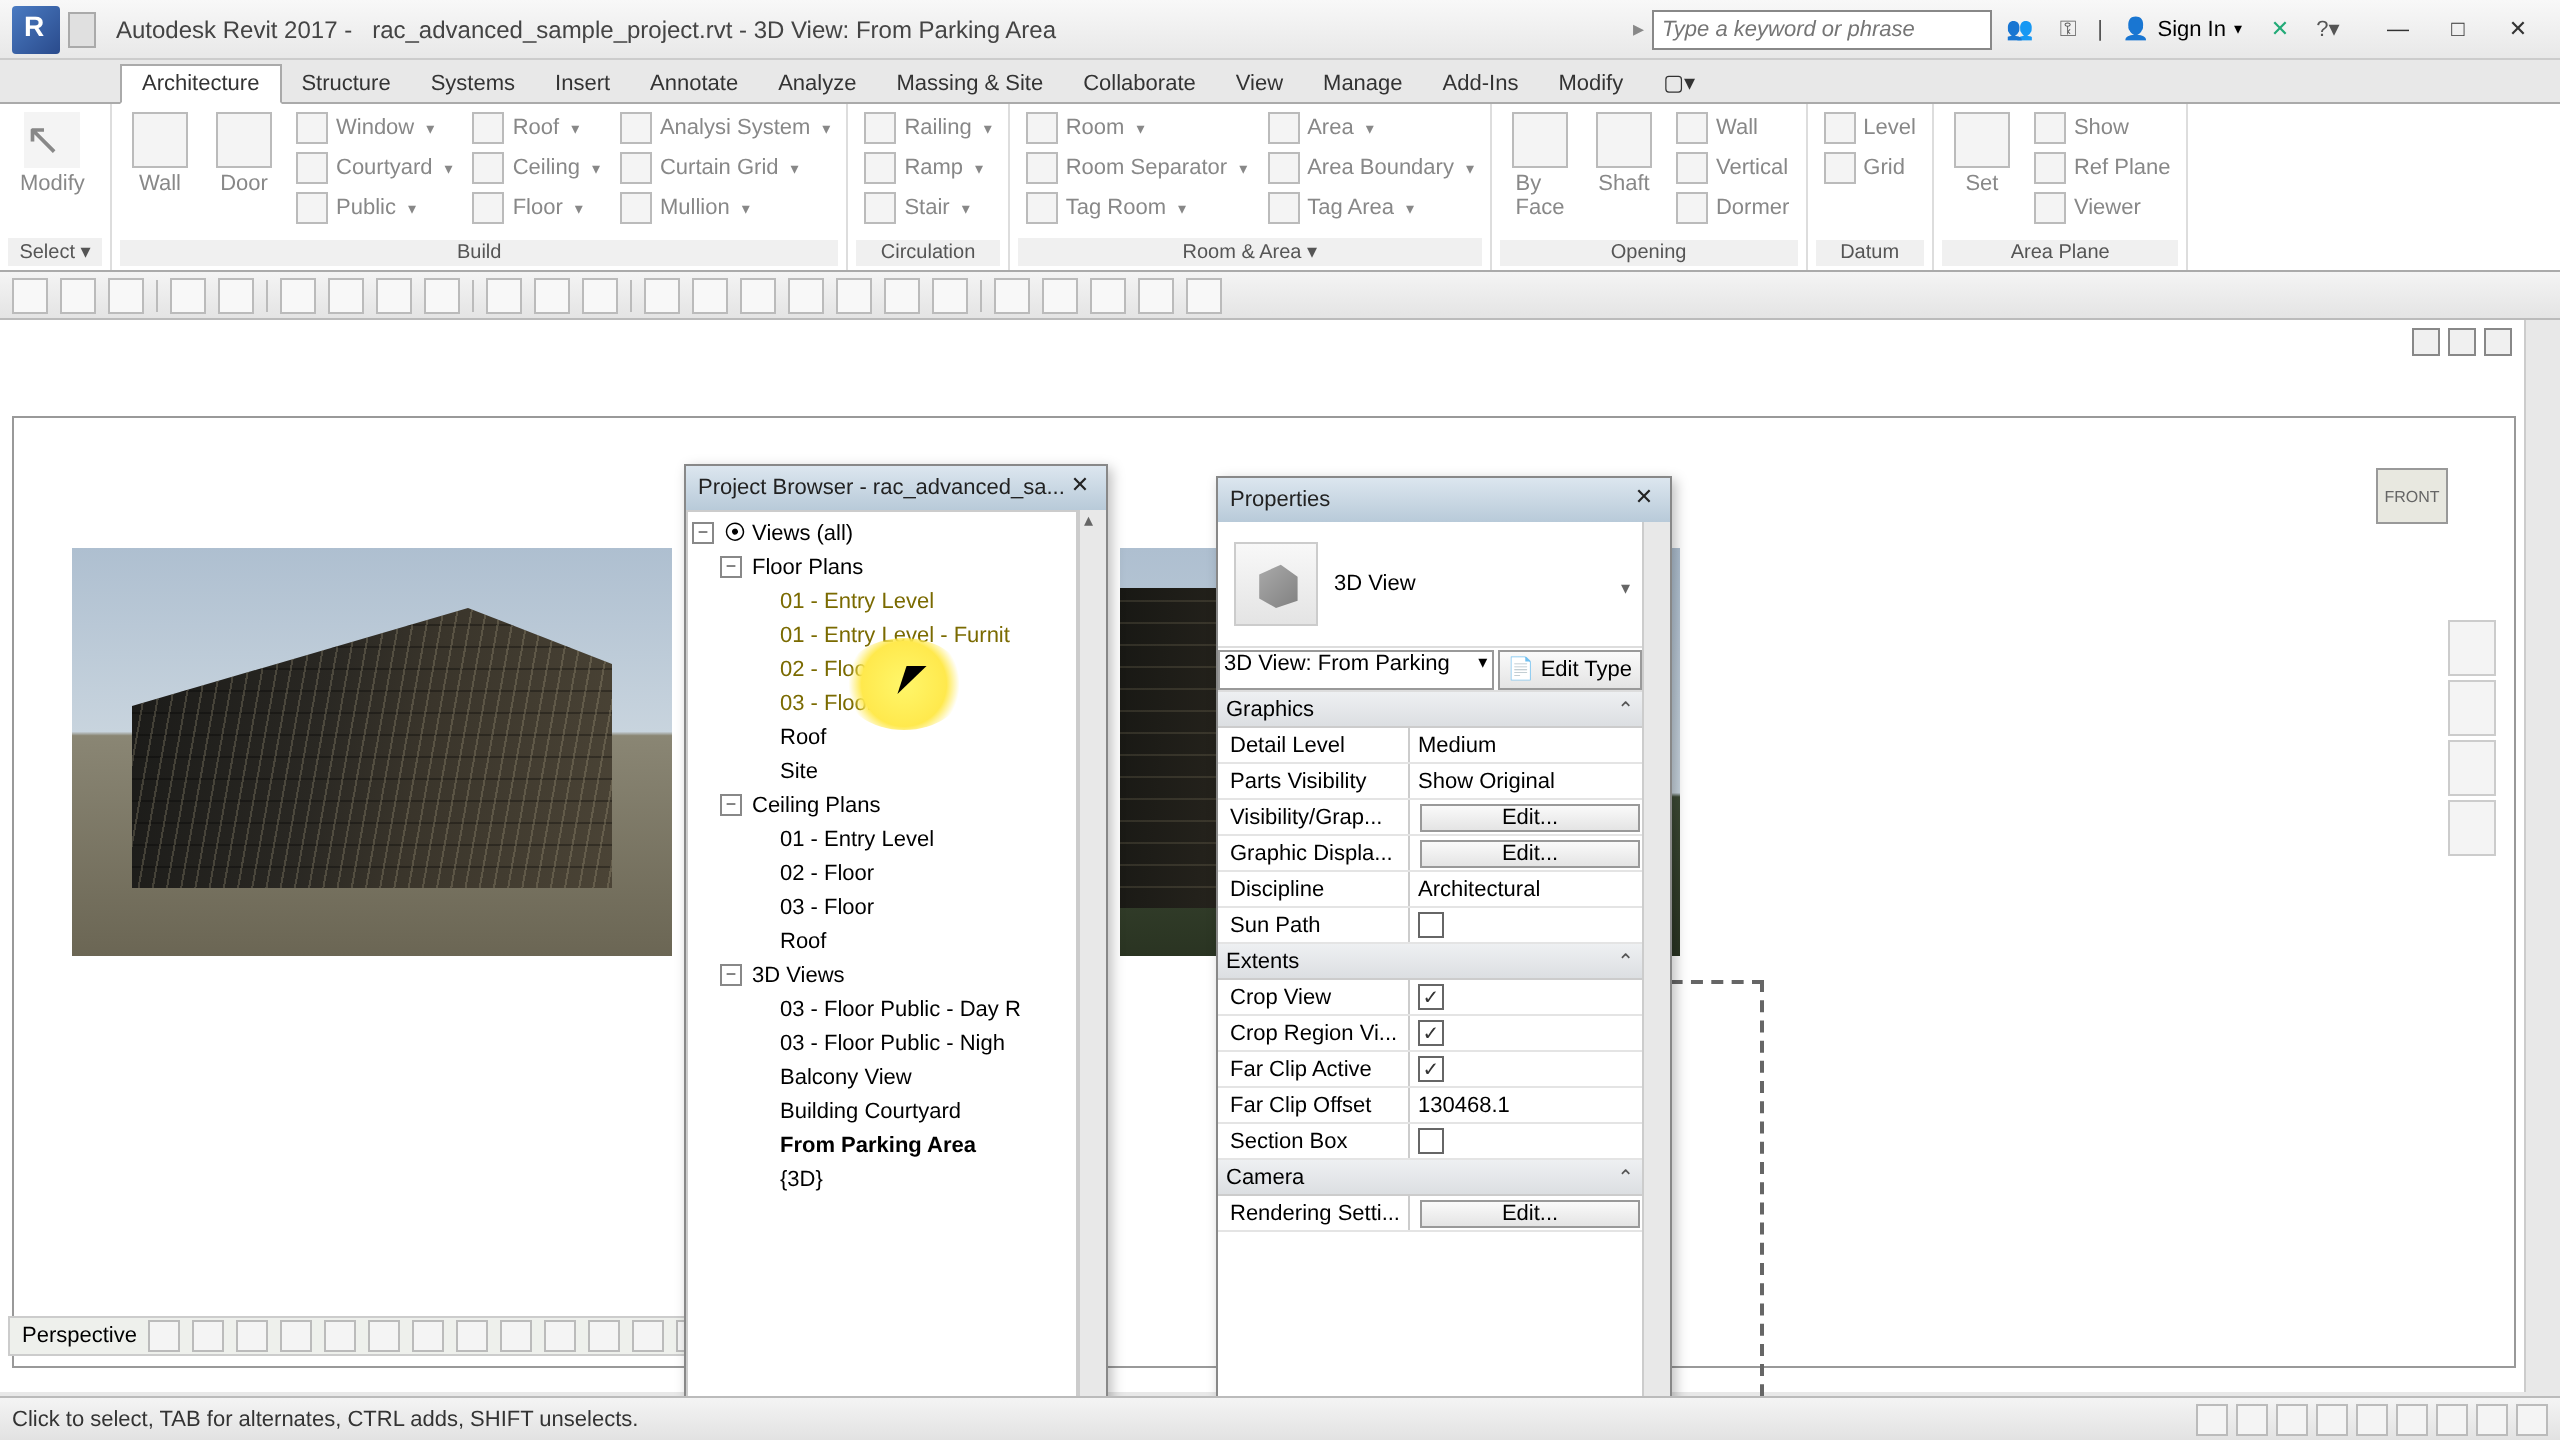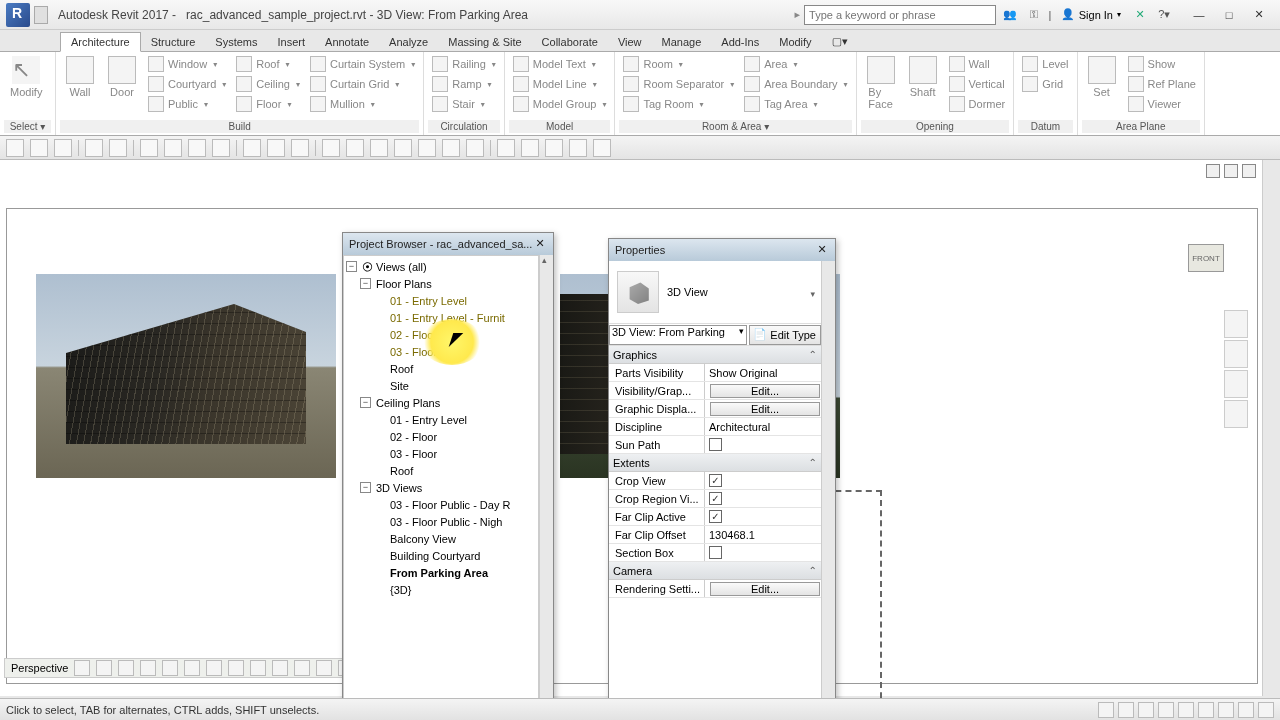--- a/index.html
+++ b/index.html
@@ -3,21 +3,21 @@
 <meta charset="utf-8">
 <style>
 *{box-sizing:border-box;margin:0;padding:0;font-family:"Segoe UI",Tahoma,sans-serif;font-size:11px;user-select:none}
 body{width:1280px;height:720px;background:#e8e8e8;overflow:hidden;position:relative}
 .titlebar{height:30px;background:linear-gradient(#f8f8f8,#e8e8e8);display:flex;align-items:center;padding:0 6px;border-bottom:1px solid #ccc}
 .app-logo{width:24px;height:24px;background:linear-gradient(135deg,#4a7bc2,#2a4b8c);border-radius:2px;margin-right:4px;position:relative}
 .app-logo::after{content:"R";color:#fff;font-weight:bold;font-size:14px;position:absolute;left:6px;top:2px}
 .qat-dd{width:14px;height:18px;background:#e0e0e0;border:1px solid #aaa;margin-right:10px}
 .title-text{flex:0 0 auto;color:#444;font-size:12px;margin-right:10px}
 .search-wrap{display:flex;align-items:center;gap:4px;margin-left:auto}
-.search-box{width:192px;height:20px;border:1px solid #888;padding:0 4px;color:#777}
+.search-box{width:170px;height:20px;border:1px solid #888;padding:0 4px;font-style:italic;color:#777}
 .tb-icon{width:20px;height:20px;display:inline-flex;align-items:center;justify-content:center;color:#555}
 .win-btns{display:flex;gap:0;margin-left:10px}
 .win-btn{width:30px;height:22px;display:flex;align-items:center;justify-content:center;color:#333}
 .tabs{height:22px;background:#e8e8e8;display:flex;align-items:flex-end;padding-left:60px;border-bottom:1px solid #aaa}
 .tab{padding:3px 10px;color:#333;font-size:11px;cursor:pointer}
 .tab.active{background:#fff;border:1px solid #aaa;border-bottom:1px solid #fff;margin-bottom:-1px}
 .ribbon{height:84px;background:#fff;display:flex;border-bottom:1px solid #aaa}
 .r-panel{border-right:1px solid #ddd;display:flex;flex-direction:column;padding:2px 4px}
 .r-panel-body{flex:1;display:flex;align-items:flex-start;gap:2px}
 .r-panel-label{text-align:center;color:#555;font-size:10px;padding:1px 0;background:#f0f0f0}
@@ -29,21 +29,21 @@
 .dd-arrow::after{content:"▾";font-size:8px;margin-left:2px;color:#888}
 .qat2{height:24px;background:linear-gradient(#f4f4f4,#e4e4e4);border-bottom:1px solid #bbb;display:flex;align-items:center;padding:0 6px;gap:6px}
 .qat2 .qi{width:18px;height:18px;border:1px solid #bbb;background:#f8f8f8}
 .sep{width:1px;height:16px;background:#bbb}
 .canvas{position:absolute;left:0;top:160px;right:0;bottom:24px;background:#fff}
 .viewport-border{position:absolute;left:6px;right:22px;top:48px;bottom:12px;border:1px solid #999}
 .scroll-r{position:absolute;right:0;top:0;bottom:0;width:18px;background:#e8e8e8;border-left:1px solid #ccc}
 .view-topr{position:absolute;right:24px;top:4px;display:flex;gap:4px}
 .view-topr span{width:14px;height:14px;border:1px solid #888;background:#f0f0f0}
 .viewcube{position:absolute;right:50px;top:70px;width:48px;height:48px}
-.viewcube .cube{width:36px;height:28px;background:#e8e8e0;border:1px solid #999;margin:14px auto;font-size:8px;text-align:center;line-height:28px;color:#666}
+.viewcube .cube{width:36px;height:28px;background:#e8e8e0;border:1px solid #999;margin:4px auto;font-size:8px;text-align:center;line-height:28px;color:#666}
 .nav-col{position:absolute;right:30px;top:150px;width:26px}
 .nav-col div{width:24px;height:28px;border:1px solid #ccc;background:#f4f4f4;margin-bottom:2px}
 .render{position:absolute;left:36px;top:114px;width:300px;height:204px;background:linear-gradient(#aebfd0 0%,#c8d4de 45%,#8a8674 46%,#6b6654 100%)}
 .building{position:absolute;left:30px;top:30px;width:240px;height:140px;background:linear-gradient(100deg,#1a1a18 0%,#2a2823 40%,#3a352b 60%,#4b4436 100%);clip-path:polygon(0 35%,70% 0,100% 20%,100% 100%,0 100%)}
 .building::after{content:"";position:absolute;inset:0;background:repeating-linear-gradient(100deg,transparent 0 6px,rgba(180,170,140,.25) 6px 7px),repeating-linear-gradient(0deg,transparent 0 10px,rgba(0,0,0,.3) 10px 11px)}
 .render2{position:absolute;left:560px;top:114px;width:280px;height:204px;background:linear-gradient(#aebfd0 0%,#c8d4de 60%,#3d4a35 61%,#2a3422 100%);overflow:hidden}
 .render2 .b2{position:absolute;left:0;top:20px;width:90px;height:160px;background:linear-gradient(95deg,#181814,#2e2a22);}
 .render2 .b2::after{content:"";position:absolute;inset:0;background:repeating-linear-gradient(0deg,transparent 0 10px,rgba(150,140,110,.2) 10px 11px)}
 .panel{position:absolute;background:#f4f4f4;border:1px solid #888;box-shadow:2px 2px 6px rgba(0,0,0,.25)}
 .panel-title{height:22px;background:linear-gradient(#dce6ef,#b8cad9);display:flex;align-items:center;padding:0 6px;font-size:11px;color:#222;justify-content:space-between}
@@ -182,21 +182,21 @@
             <span>Ceiling</span>
           </div>
           <div class="r-small dd-arrow">
             <span class="ico"></span>
             <span>Floor</span>
           </div>
         </div>
         <div class="r-col">
           <div class="r-small dd-arrow">
             <span class="ico"></span>
-            <span>Curtain System</span>
+            <span>Analysi System</span>
           </div>
           <div class="r-small dd-arrow">
             <span class="ico"></span>
             <span>Curtain Grid</span>
           </div>
           <div class="r-small dd-arrow">
             <span class="ico"></span>
             <span>Mullion</span>
           </div>
         </div>
@@ -214,39 +214,20 @@
             <span class="ico"></span>
             <span>Ramp</span>
           </div>
           <div class="r-small dd-arrow">
             <span class="ico"></span>
             <span>Stair</span>
           </div>
         </div>
       </div>
       <div class="r-panel-label">Circulation</div>
-    </div>
-  <div class="r-panel">
-      <div class="r-panel-body">
-        <div class="r-col" id="model-col">
-          <div class="r-small dd-arrow">
-            <span class="ico"></span>
-            <span>Model Text</span>
-          </div>
-          <div class="r-small dd-arrow">
-            <span class="ico"></span>
-            <span>Model Line</span>
-          </div>
-          <div class="r-small dd-arrow">
-            <span class="ico"></span>
-            <span>Model Group</span>
-          </div>
-        </div>
-      </div>
-      <div class="r-panel-label">Model</div>
     </div>
   <div class="r-panel">
       <div class="r-panel-body">
         <div class="r-col" id="room-c1">
           <div class="r-small dd-arrow">
             <span class="ico"></span>
             <span>Room</span>
           </div>
           <div class="r-small dd-arrow">
             <span class="ico"></span>
@@ -550,20 +531,24 @@
           <span>📄</span>
           <span>Edit Type</span>
         </div>
     </div>
     <div id="props-body">
         <div class="prop-group">
           <span>Graphics</span>
           <span class="chev">⌃</span>
         </div>
         <div class="prop-row">
+          <span class="k">Detail Level</span>
+          <span class="v">Medium</span>
+        </div>
+        <div class="prop-row">
           <span class="k">Parts Visibility</span>
           <span class="v">Show Original</span>
         </div>
         <div class="prop-row">
           <span class="k">Visibility/Grap...</span>
           <span class="v">
             <span class="btn">Edit...</span>
           </span>
         </div>
         <div class="prop-row">

